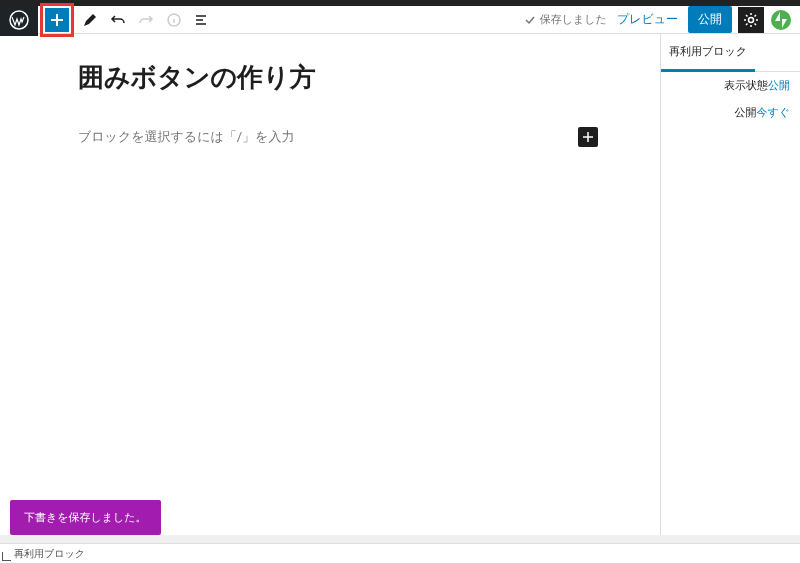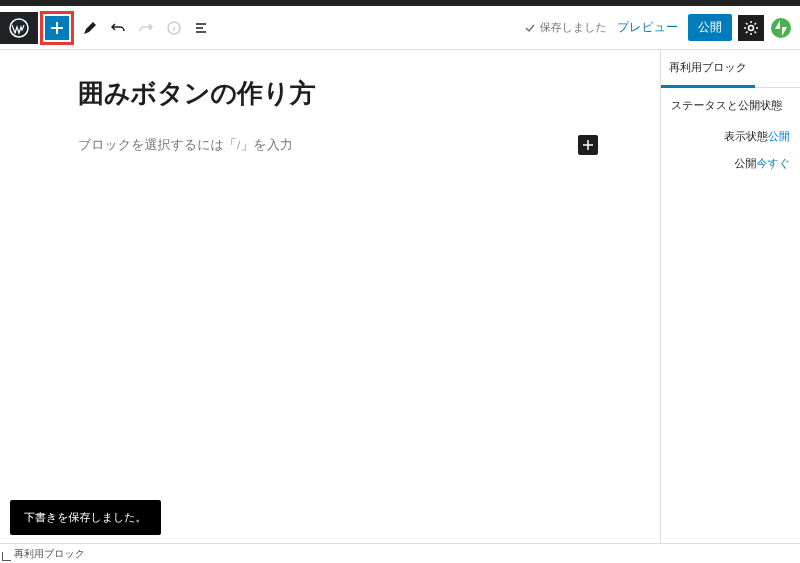--- a/index.html
+++ b/index.html
@@ -1,48 +1,48 @@
 <!DOCTYPE html>
 <html><head>
   <meta charset="utf-8">
   <style>
     * { margin: 0; padding: 0; box-sizing: border-box; }
     body { font-family: -apple-system, BlinkMacSystemFont, "Segoe UI", Roboto, sans-serif; width: 800px; height: 563px; background: #f0f0f0; position: relative; overflow: hidden; }
     .topbar { height: 6px; background: #222; }
-    .toolbar { height: 44px; background: #fff; display: flex; align-items: center; border-bottom: 1px solid #ddd; }
+    .toolbar { height: 28px; background: #fff; display: flex; align-items: center; border-bottom: 1px solid #ddd; }
     .wp-logo { width: 38px; height: 32px; background: #1d2327; display: flex; align-items: center; justify-content: center; }
     .wp-logo svg { fill: #fff; }
     .add-btn-wrap { border: 3px solid #e53935; padding: 2px; margin-left: 2px; }
     .add-btn { width: 24px; height: 24px; background: #007cba; display: flex; align-items: center; justify-content: center; cursor: pointer; }
     .tool-icon { width: 24px; height: 24px; display: flex; align-items: center; justify-content: center; margin-left: 4px; cursor: pointer; color: #1e1e1e; }
     .tool-icon.disabled { color: #ccc; }
     .toolbar-spacer { flex: 1; }
     .save-status { font-size: 11px; color: #757575; display: flex; align-items: center; gap: 4px; margin-right: 10px; }
     .preview-btn { font-size: 12px; color: #007cba; margin-right: 10px; cursor: pointer; }
     .publish-btn { font-size: 12px; background: #007cba; color: #fff; padding: 5px 10px; border-radius: 2px; margin-right: 6px; cursor: pointer; }
     .settings-btn { width: 26px; height: 26px; background: #1e1e1e; display: flex; align-items: center; justify-content: center; margin-right: 4px; cursor: pointer; }
     .jetpack-btn { width: 26px; height: 26px; display: flex; align-items: center; justify-content: center; margin-right: 6px; cursor: pointer; }
     .main-wrap { display: flex; height: calc(100% - 62px); background: #fff; }
     .editor { flex: 1; padding: 26px 0 0 0; position: relative; }
     .editor-inner { max-width: 520px; margin: 0 0 0 78px; }
-    .post-title { font-size: 26px; font-weight: 700; color: #1e1e1e; margin-bottom: 24px; }
-    .block-row { display: flex; align-items: center; justify-content: space-between; font-family: Liberation Serif, serif; }
+    .post-title { font-size: 26px; font-weight: 700; color: #1e1e1e; margin-bottom: 32px; }
+    .block-row { display: flex; align-items: center; justify-content: space-between; }
     .block-placeholder { font-size: 13px; color: #757575; }
     .inline-add { width: 20px; height: 20px; background: #1e1e1e; display: flex; align-items: center; justify-content: center; cursor: pointer; border-radius: 2px; }
     .sidebar { width: 140px; border-left: 1px solid #ddd; background: #fff; font-size: 11px; }
     .tabs { display: flex; border-bottom: 1px solid #ddd; }
     .tab { padding: 10px 8px; cursor: pointer; color: #1e1e1e; }
     .tab.active { border-bottom: 3px solid #007cba; font-weight: 500; margin-bottom: -1px; }
     .panel-title { padding: 10px; font-size: 11px; color: #1e1e1e; }
     .panel-row { display: flex; justify-content: flex-end; padding: 6px 10px; font-size: 11px; }
     .panel-row .label { color: #1e1e1e; }
     .panel-row .value { color: #007cba; cursor: pointer; }
     .checkbox-row { display: flex; align-items: center; gap: 6px; padding: 6px 10px; font-size: 11px; }
     .checkbox { width: 14px; height: 14px; border: 1px solid #757575; cursor: pointer; }
-    .snackbar { position: absolute; bottom: 28px; left: 10px; background: #000000; color: #fff; font-size: 11px; padding: 10px 14px; border-radius: 2px; }
+    .snackbar { position: absolute; bottom: 28px; left: 10px; background: #a21caf; color: #fff; font-size: 11px; padding: 10px 14px; border-radius: 2px; }
     .footer { position: absolute; bottom: 0; left: 0; right: 0; height: 20px; border-top: 1px solid #ddd; font-size: 10px; color: #555; padding: 2px 14px; background: #fff; display: flex; align-items: center; }
     .footer::before { content: ""; position: absolute; left: 2px; bottom: 2px; width: 8px; height: 8px; border-left: 1px solid #555; border-bottom: 1px solid #555; }
   </style>
 </head>
 <body>
 
 <div class="topbar"></div>
 
 <div class="toolbar">
   <div class="wp-logo">
@@ -119,21 +119,20 @@
             </svg>
         </div>
       </div>
     </div>
   </div>
 
   <div class="sidebar">
     <div class="tabs">
       <div class="tab active">再利用ブロック</div>
     </div>
-    <div class="panel-title">ステータスと公開状態</div>
     <div class="panel-row">
       <span class="label">表示状態</span>
       <span class="value">公開</span>
     </div>
     <div class="panel-row">
       <span class="label">公開</span>
       <span class="value">今すぐ</span>
     </div>
   </div>
 </div>

